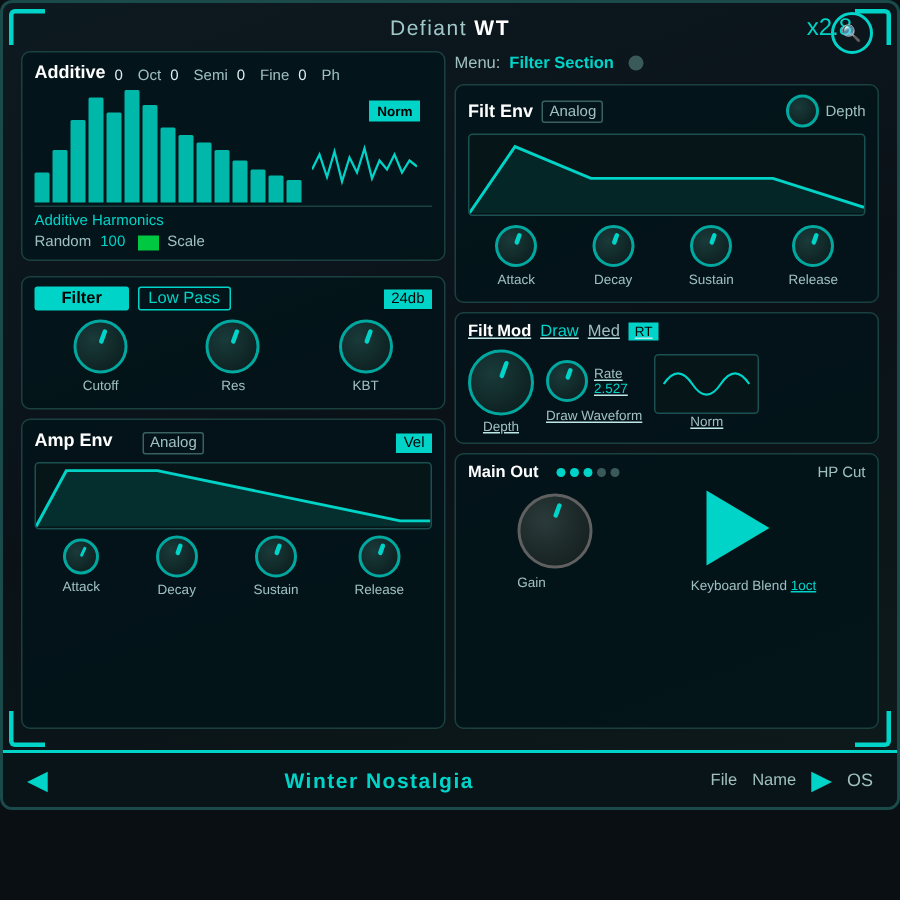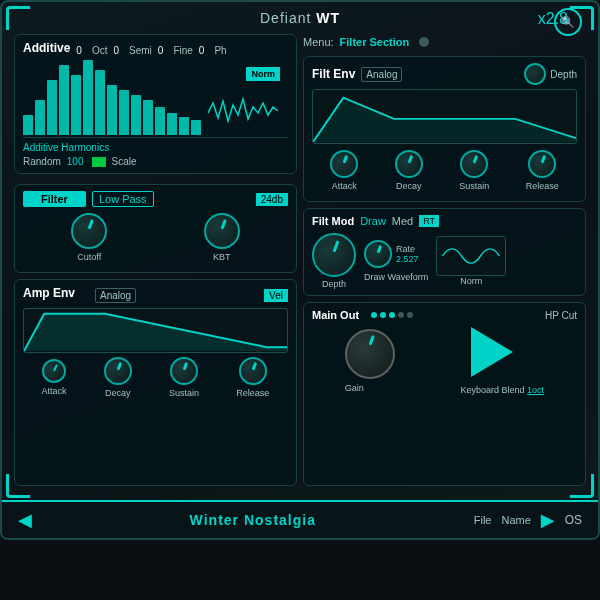--- a/index.html
+++ b/index.html
@@ -518,20 +518,24 @@
           <div class="filter-mode">Low Pass</div>
           <div class="filter-db">24db</div>
         </div>
         <div class="knobs-row">
           <div class="knob-container">
             <div class="knob" style="--rotation: -30deg;"></div>
             <span class="knob-label">Cutoff</span>
           </div>
           <div class="knob-container">
             <div class="knob"></div>
+            <span class="knob-label">Res</span>
+          </div>
+          <div class="knob-container">
+            <div class="knob"></div>
             <span class="knob-label">KBT</span>
           </div>
         </div>
       </div>
 
       <div class="panel" style="flex:1;">
         <div class="amp-env-header">
           <span class="panel-title">Amp Env</span>
           <span class="analog-tag">Analog</span>
           <div class="vel-box">Vel</div>
@@ -602,21 +606,21 @@
             <div class="knob knob-small"></div>
             <span class="knob-label">Sustain</span>
           </div>
           <div class="knob-container">
             <div class="knob knob-small"></div>
             <span class="knob-label">Release</span>
           </div>
         </div>
       </div>
 
-      <div class="panel" style="flex:0 0 auto;">
+      <div class="panel" style="flex:0 0 auto;text-decoration:underline;">
         <div class="filt-mod-header">
           <span class="filt-mod-title">Filt Mod</span>
           <span class="draw-tag">Draw</span>
           <span class="med-tag">Med</span>
           <div class="rt-box">RT</div>
         </div>
         <div style="display:flex; align-items:center; gap:8px;">
           <div class="filt-mod-knobs">
             <div class="knob knob-big"></div>
             <span class="knob-label">Depth</span>

